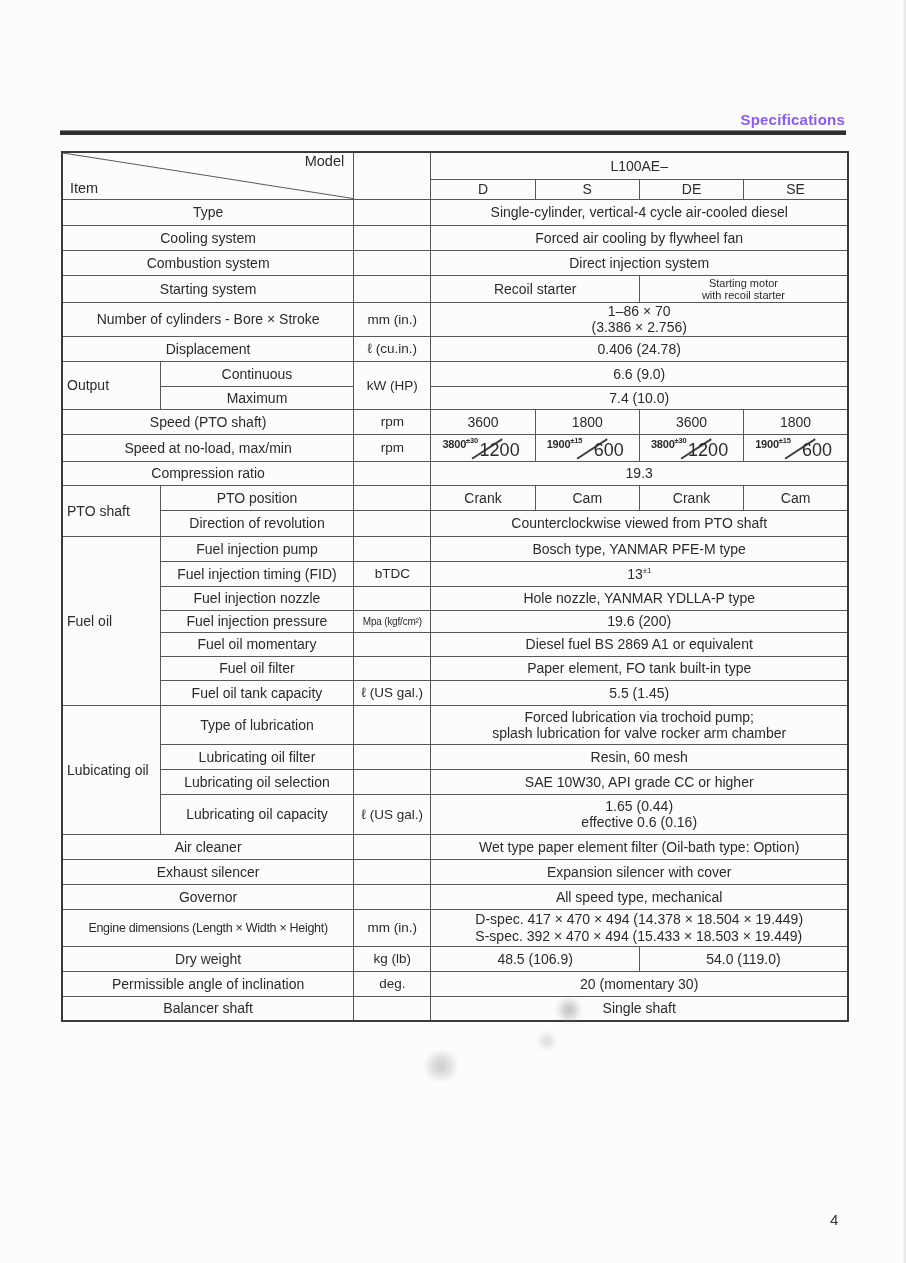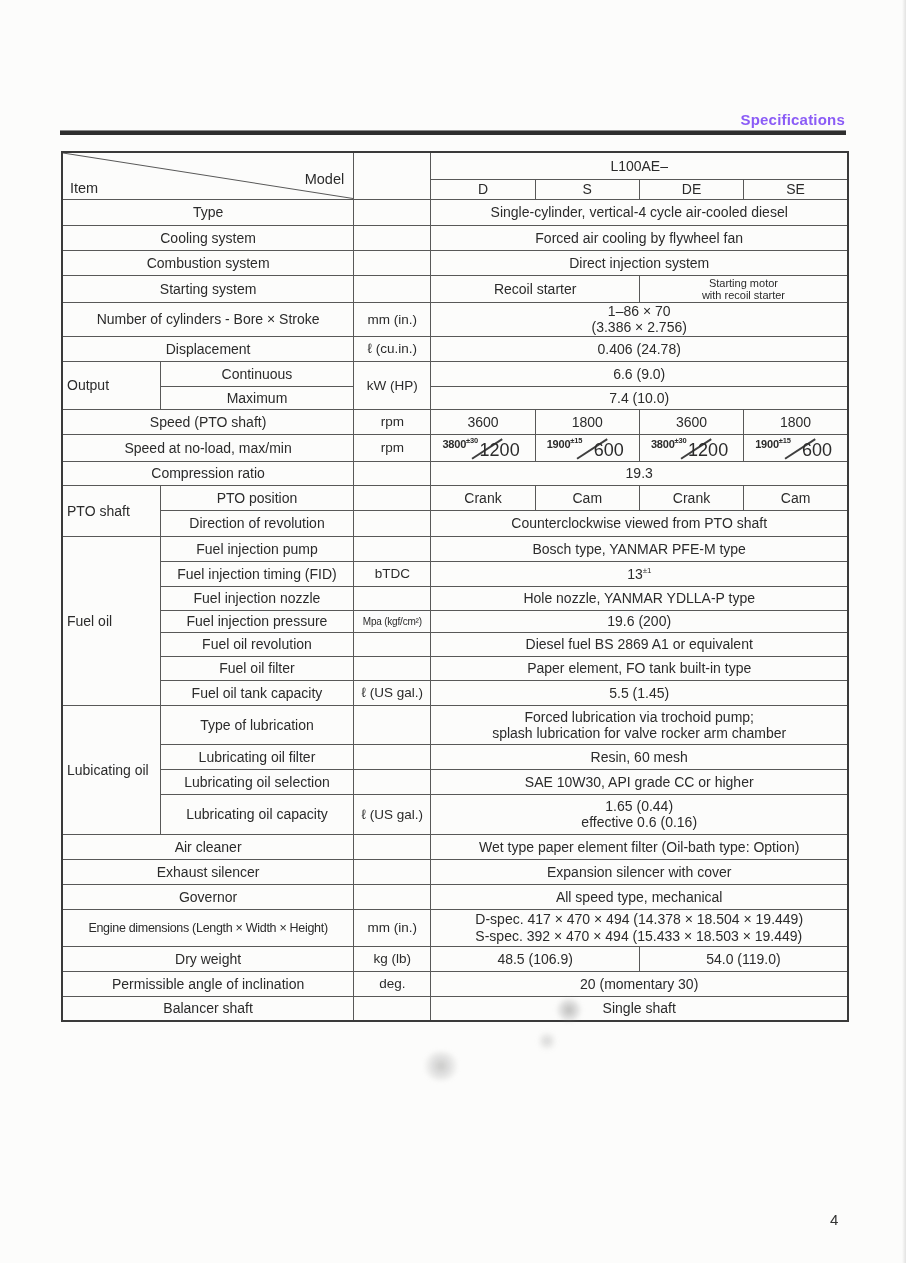--- a/index.html
+++ b/index.html
@@ -44,21 +44,21 @@
   td.val { text-align:center; }
   td.val.small2 { font-size:11px; line-height:12px; }
   .two span { display:block; line-height:16px; }
   .dim-label { font-size:12.5px; letter-spacing:-0.3px; }
   .dim-val { display:inline-block; text-align:left; }
   .dim-val span { display:block; line-height:16.5px; }
   sup.tol { font-size:8px; vertical-align:super; letter-spacing:-0.3px; }
 
   
   td.corner { position:relative; padding:0; }
-  td.corner .model { position:absolute; top:18px; right:9px; font-size:14.5px; }
+  td.corner .model { position:absolute; top:0; right:9px; font-size:14.5px; }
   td.corner .item  { position:absolute; bottom:3px; left:7px; font-size:14.5px; }
   td.corner svg { position:absolute; left:0; top:0; width:100%; height:100%; display:block; }
 
   
   td.noload { position:relative; padding:0; }
   .nl { position:relative; width:100%; height:26px; }
   .nl-top { position:absolute; left:7px; top:1px; font-size:11px; font-weight:bold; letter-spacing:-0.2px; }
   .nl-top sup { font-size:7.5px; vertical-align:super; }
   .nl-bot { position:absolute; right:11px; bottom:0px; font-size:18px; }
   .nl-slash { position:absolute; left:34px; top:13px; width:36px; height:1.5px; background:#3f3f3f; transform:rotate(-33deg); }
@@ -248,21 +248,21 @@
       <td class="lab">Fuel injection nozzle</td>
       <td class="unit"></td>
       <td class="val" colspan="4">Hole nozzle, YANMAR YDLLA-P type</td>
     </tr>
     <tr style="height:22px">
       <td class="lab">Fuel injection pressure</td>
       <td class="unit small">Mpa (kgf/cm²)</td>
       <td class="val" colspan="4">19.6 (200)</td>
     </tr>
     <tr style="height:24px">
-      <td class="lab">Fuel oil revolution</td>
+      <td class="lab">Fuel oil momentary</td>
       <td class="unit"></td>
       <td class="val" colspan="4">Diesel fuel BS 2869 A1 or equivalent</td>
     </tr>
     <tr style="height:24px">
       <td class="lab">Fuel oil filter</td>
       <td class="unit"></td>
       <td class="val" colspan="4">Paper element, FO tank built-in type</td>
     </tr>
     <tr style="height:25px">
       <td class="lab">Fuel oil tank capacity</td>

